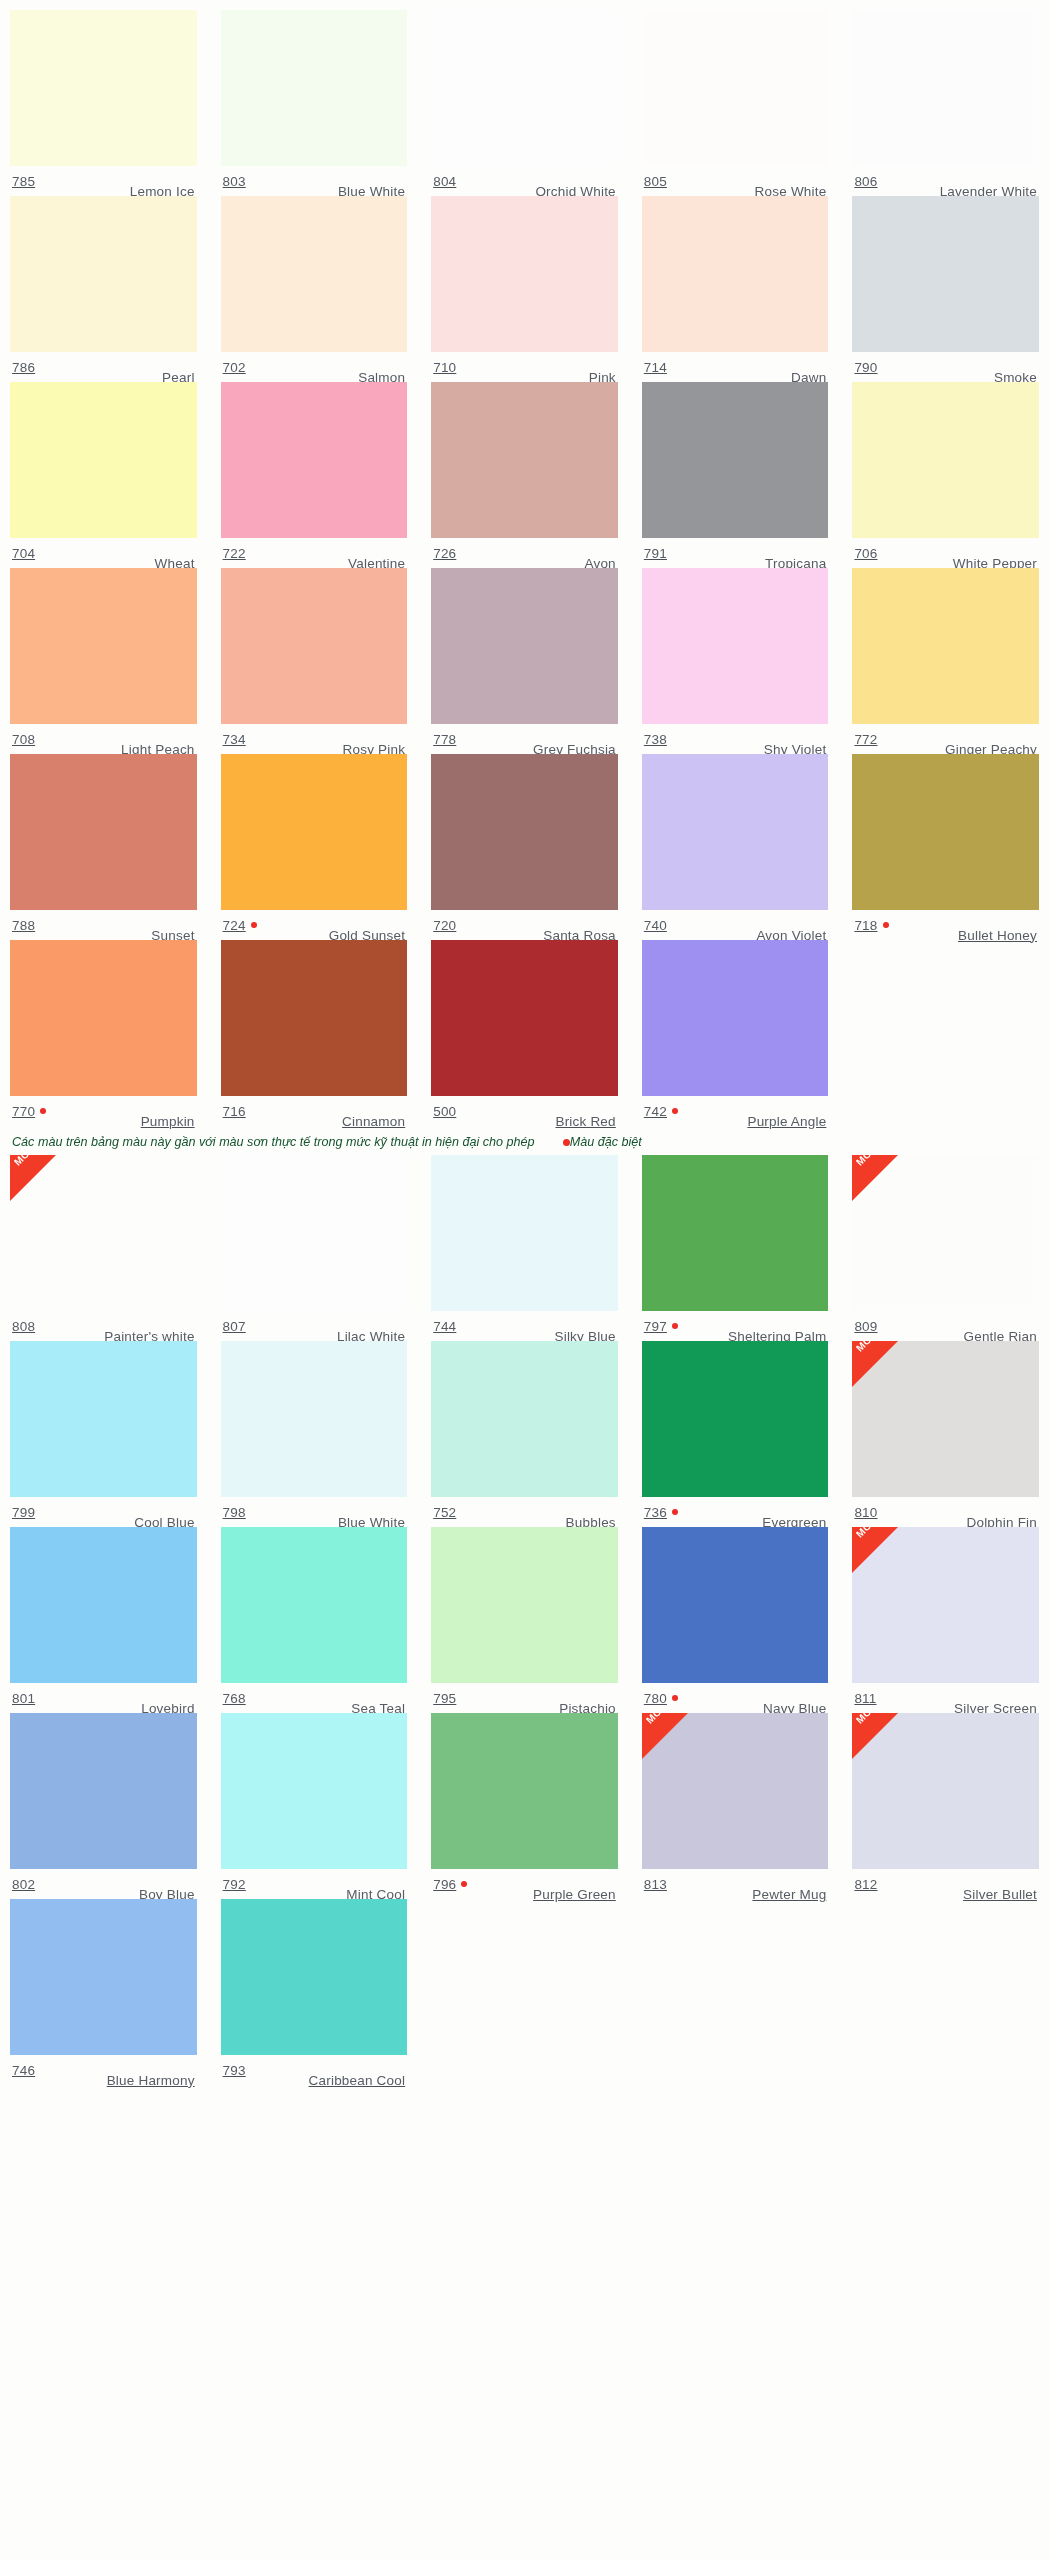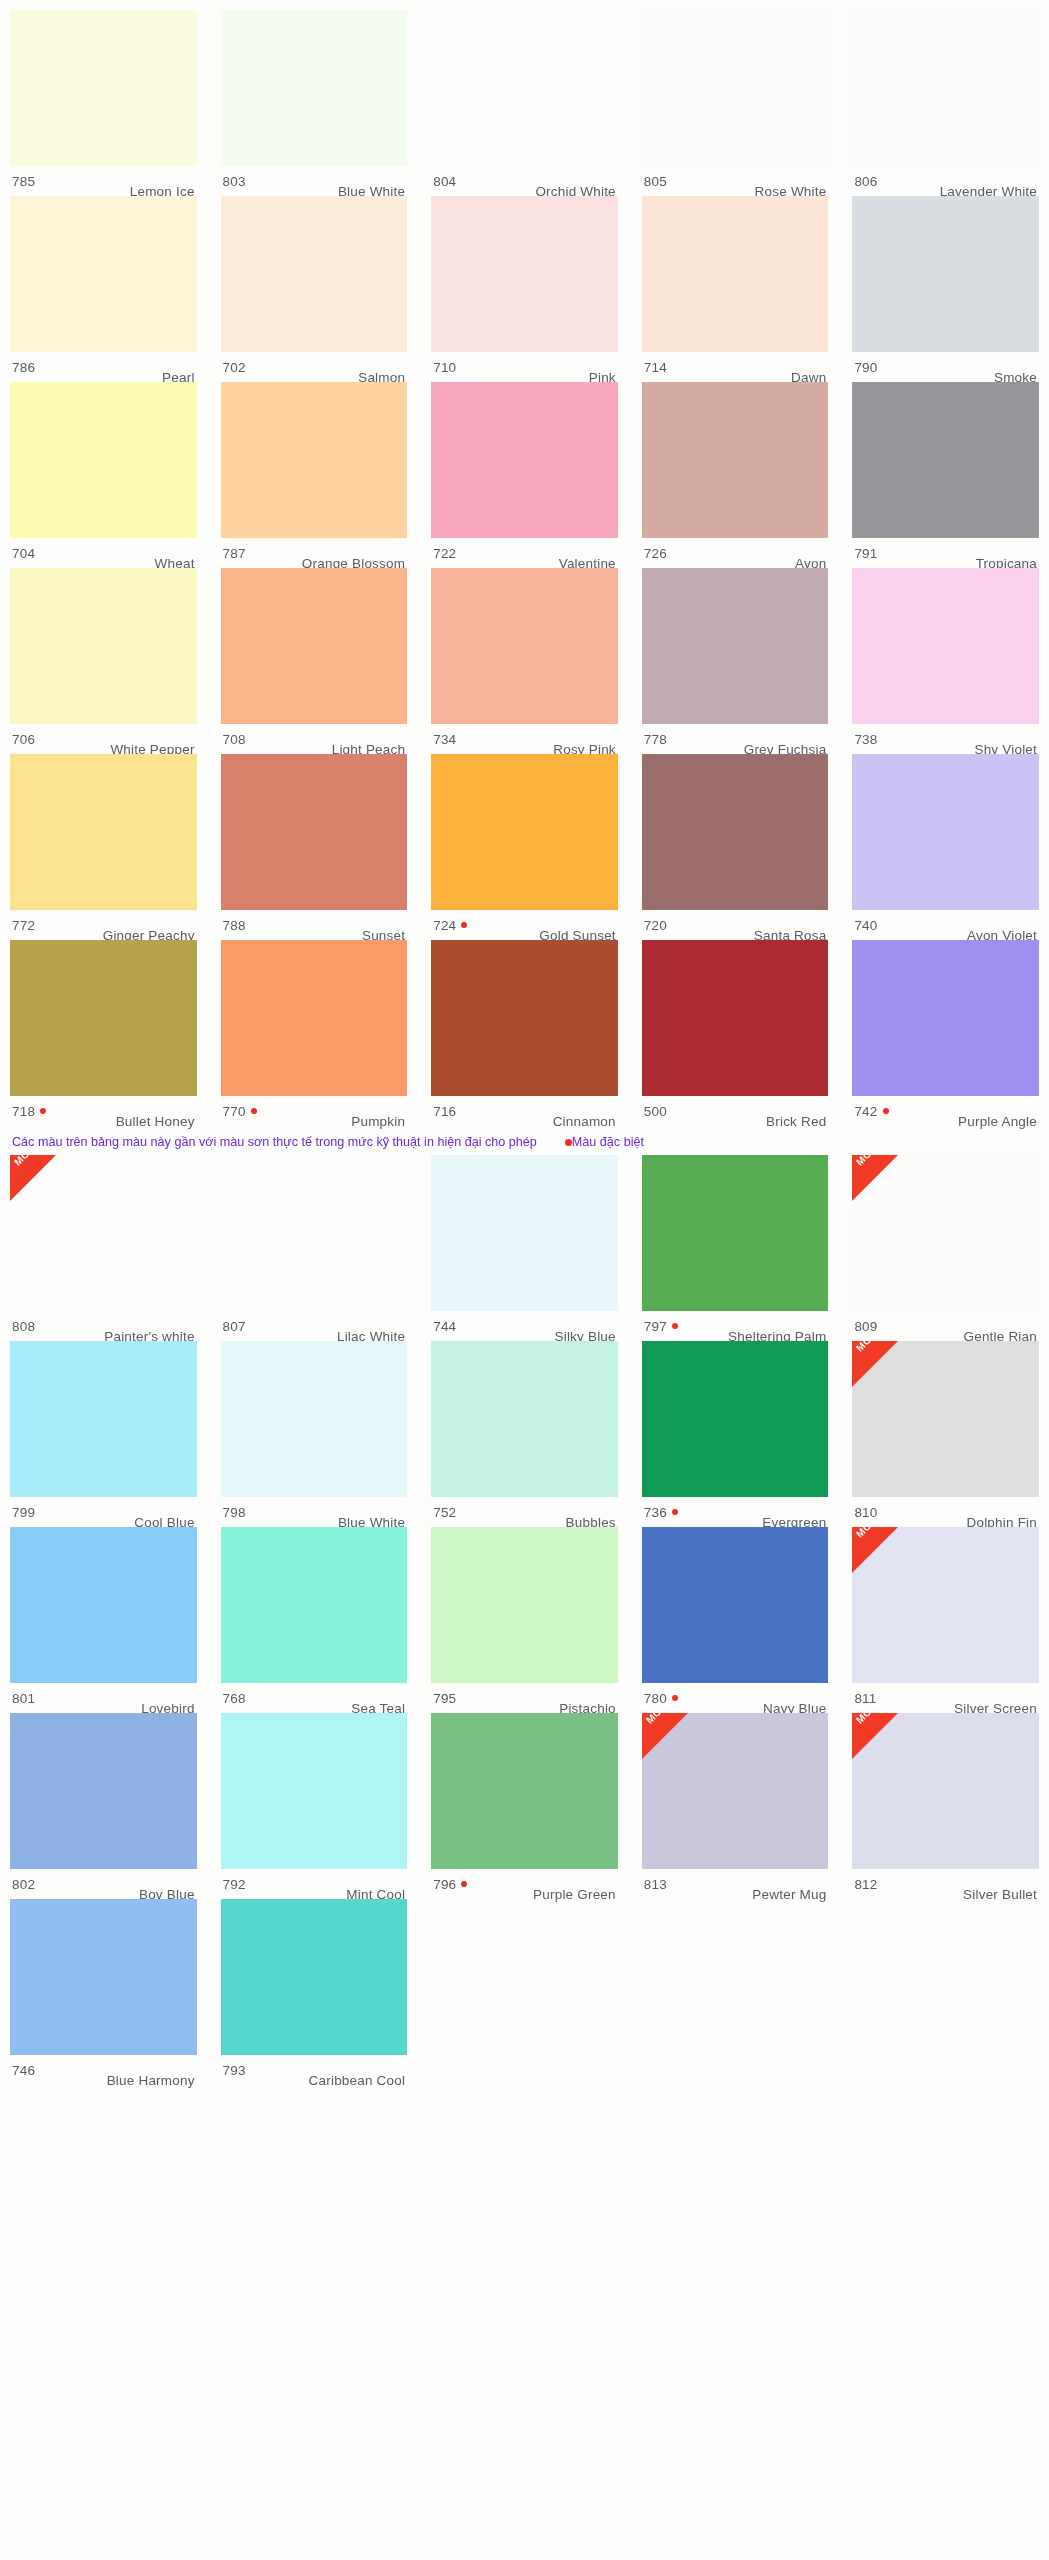--- a/index.html
+++ b/index.html
@@ -36,20 +36,21 @@
     display:block;
     overflow:hidden;
   }
   .caption{
     display:flex;
     align-items:center;
     justify-content:space-between;
     height:30px;
     padding:0 2px;
     white-space:nowrap;
+    text-decoration:underline;
   }
   .code{
     font-size:13.5px;
     letter-spacing:.2px;
     color:#565b64;
   }
   .name{
     font-size:13.5px;
     letter-spacing:.2px;
     color:#565b64;
@@ -87,22 +88,23 @@
     pointer-events:none;
   }
 
   
   .note-strip{
     display:flex;
     align-items:center;
     gap:28px;
     padding:9px 12px 6px 12px;
     font-size:12.6px;
-    color:#6d28d9;
+    color:#14532d;
     white-space:nowrap;
+    font-style:italic;
   }
   .note-special{
     display:flex;align-items:center;
   }
   .note-special .dot{width:7px;height:7px;}
   .top-pad{height:10px;}
 </style>
 </head>
 <body>
 
@@ -200,29 +202,20 @@
           <span class="name">Smoke</span>
         </div>
       </div>
       <div class="cell moi-wrap off">
         <div class="chip" title="704 Wheat" style="background: rgb(252, 251, 180);"></div>
         <div class="caption">
           <span class="codewrap">
             <span class="code">704</span>
           </span>
           <span class="name">Wheat</span>
-        </div>
-      </div>
-      <div class="cell moi-wrap off">
-        <div class="chip" title="787 Orange Blossom" style="background: rgb(252, 211, 161);"></div>
-        <div class="caption">
-          <span class="codewrap">
-            <span class="code">787</span>
-          </span>
-          <span class="name">Orange Blossom</span>
         </div>
       </div>
       <div class="cell moi-wrap off">
         <div class="chip" title="722 Valentine" style="background: rgb(249, 167, 188);"></div>
         <div class="caption">
           <span class="codewrap">
             <span class="code">722</span>
           </span>
           <span class="name">Valentine</span>
         </div>

